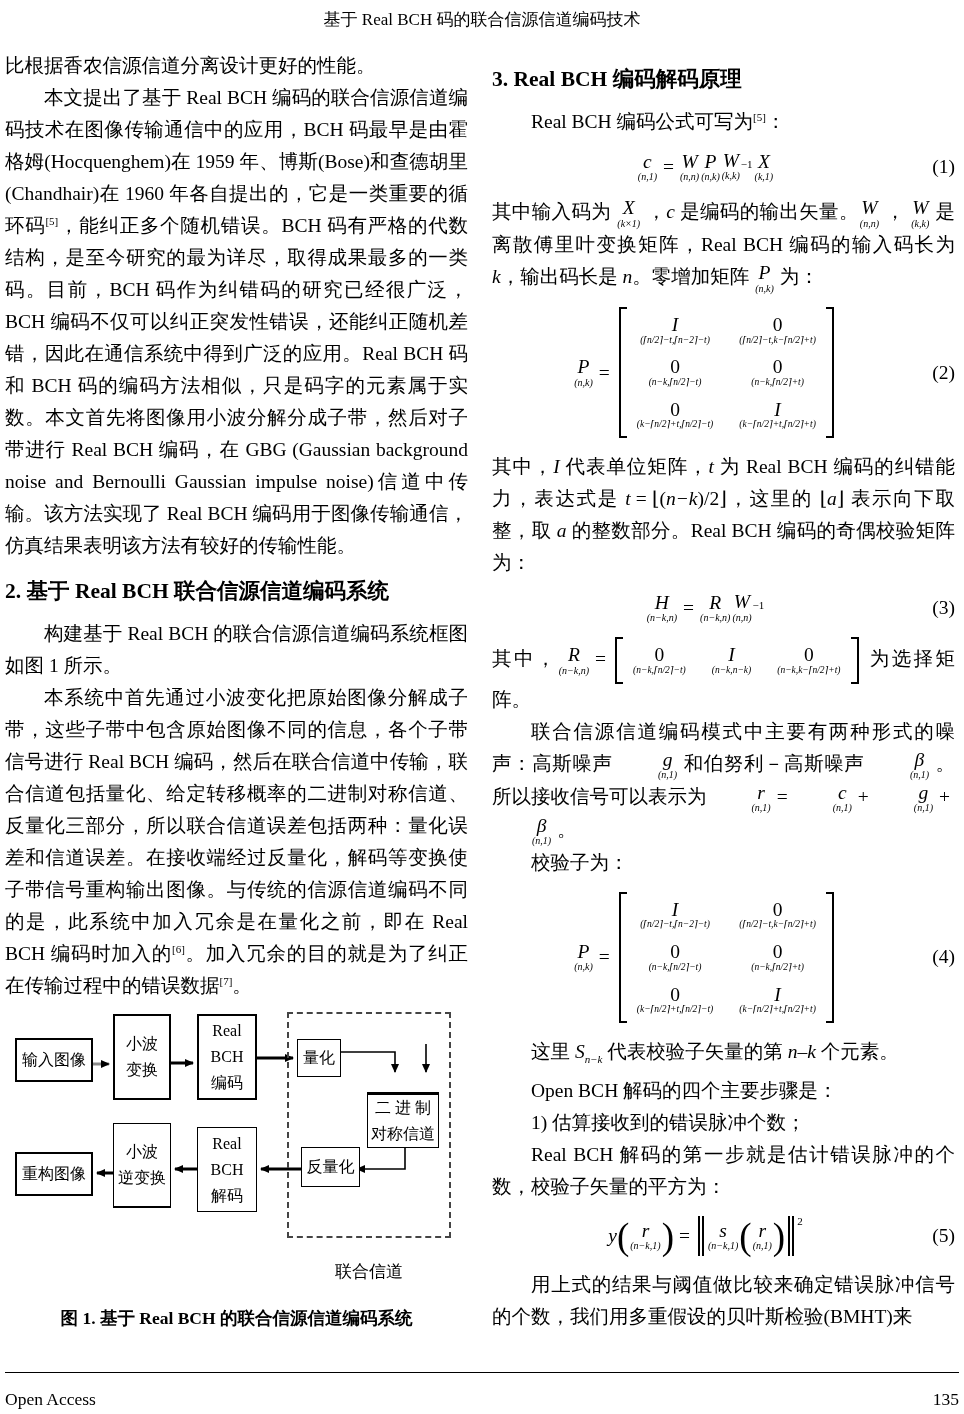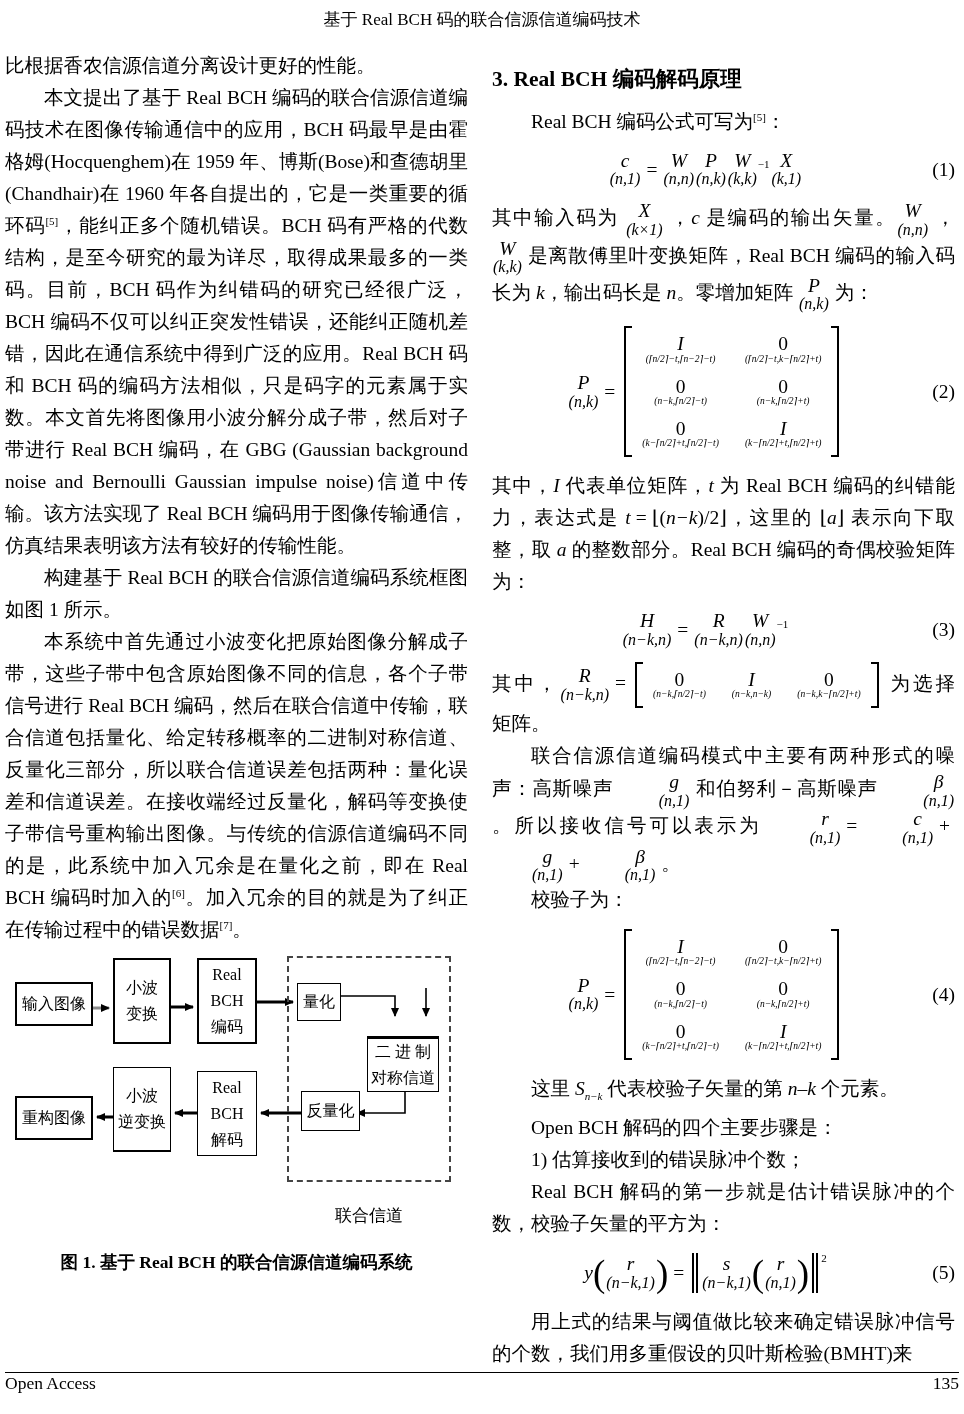--- a/index.html
+++ b/index.html
@@ -18,21 +18,21 @@
   .h2 { font-size:21.5px; font-weight:bold; line-height:30px; margin:14px 0 12px 0; text-align:left; }
 
   sup { font-size:11px; line-height:0; }
   .iv { font-style:italic; }
   .rsb { font-size:11px; font-style:italic; }
 
   
   .mtok { display:inline-flex; align-items:flex-start; vertical-align:middle; margin:0 1px; }
   .stk { display:inline-flex; flex-direction:column; align-items:center; line-height:1.05; }
   .stk .sv { font-style:italic; font-size:19.5px; }
-  .stk .ss { font-size:16px; font-style:italic; white-space:nowrap; }
+  .stk .ss { font-size:10px; font-style:italic; white-space:nowrap; }
   .msup { font-size:11px; position:relative; top:-3px; margin-left:1px; }
   .mop { margin:0 5px; }
 
   
   .eq { display:flex; align-items:center; margin:13px 0; }
   .eq-body { flex:1; display:flex; justify-content:center; align-items:center; }
   .eq-num { width:36px; text-align:right; font-size:19.5px; }
 
   
   .mat { display:inline-flex; align-items:stretch; margin:0 4px; vertical-align:middle; }
@@ -63,34 +63,35 @@
   .b-dec     { left:192px; top:115px; width:60px; height:85px; }
   .b-inv     { left:108px; top:111px; width:58px; height:85px; border-bottom-width:2.5px; }
   .b-recon   { left:10px;  top:140px; width:78px; height:44px; border-width:2px; }
   .chlabel { position:absolute; left:282px; top:244px; width:164px; text-align:center; font-size:17px; }
   .arrows { position:absolute; left:0; top:0; width:452px; height:272px; }
 
   .cap { text-align:center; font-weight:bold; }
   .cap.en { font-size:16.5px; line-height:22px; margin-top:8px; }
   .cap.cn { font-size:17.5px; line-height:26px; margin-top:21px; }
 
-  .footer { position:absolute; left:5px; right:5px; bottom:0; height:42px; border-top:1px solid #000; display:flex; justify-content:space-between; align-items:flex-end; padding-bottom:20px; font-size:17.5px; }
+  .footer { position:absolute; left:5px; right:5px; bottom:0; height:42px; border-top:1px solid #000; display:flex; justify-content:space-between; align-items:flex-end; padding-bottom:4px; font-size:17.5px; }
 </style>
 </head>
 <body>
 
 <div class="page">
 
   <div class="header">基于 Real BCH 码的联合信源信道编码技术</div>
 
   <div class="cols">
 
     <div class="col">
       <p class="para">比根据香农信源信道分离设计更好的性能。</p>
       <p class="para ind">本文提出了基于 Real  BCH 编码的联合信源信道编码技术在图像传输通信中的应用，BCH 码最早是由霍格姆(Hocquenghem)在 1959 年、博斯(Bose)和查德胡里(Chandhair)在 1960 年各自提出的，它是一类重要的循环码<sup>[5]</sup>，能纠正多个随机错误。BCH 码有严格的代数结构，是至今研究的最为详尽，取得成果最多的一类码。目前，BCH 码作为纠错码的研究已经很广泛，BCH 编码不仅可以纠正突发性错误，还能纠正随机差错，因此在通信系统中得到广泛的应用。Real BCH 码和 BCH 码的编码方法相似，只是码字的元素属于实数。本文首先将图像用小波分解分成子带，然后对子带进行 Real BCH 编码，在 GBG (Gaussian background noise  and  Bernoulli  Gaussian  impulse  noise)信道中传输。该方法实现了 Real BCH 编码用于图像传输通信，仿真结果表明该方法有较好的传输性能。</p>
+      <h2 class="h2">2.  基于 Real BCH 联合信源信道编码系统</h2>
       <p class="para ind">构建基于 Real  BCH 的联合信源信道编码系统框图如图 1 所示。</p>
       <p class="para ind">本系统中首先通过小波变化把原始图像分解成子带，这些子带中包含原始图像不同的信息，各个子带信号进行 Real BCH 编码，然后在联合信道中传输，联合信道包括量化、给定转移概率的二进制对称信道、反量化三部分，所以联合信道误差包括两种：量化误差和信道误差。在接收端经过反量化，解码等变换使子带信号重构输出图像。与传统的信源信道编码不同的是，此系统中加入冗余是在量化之前，即在 Real BCH 编码时加入的<sup>[6]</sup>。加入冗余的目的就是为了纠正在传输过程中的错误数据<sup>[7]</sup>。</p>
 
       <div class="figure">
         <svg class="arrows" viewBox="0 0 452 272">
           <defs>
             <marker id="ah" markerWidth="9" markerHeight="8" refX="8" refY="4" orient="auto" markerUnits="userSpaceOnUse">
               <path d="M0,0 L9,4 L0,8 z" fill="#000"></path>
             </marker>
           </defs>

